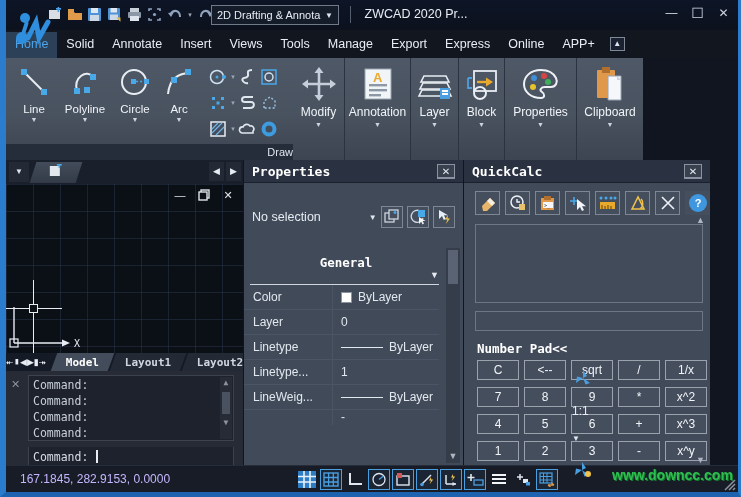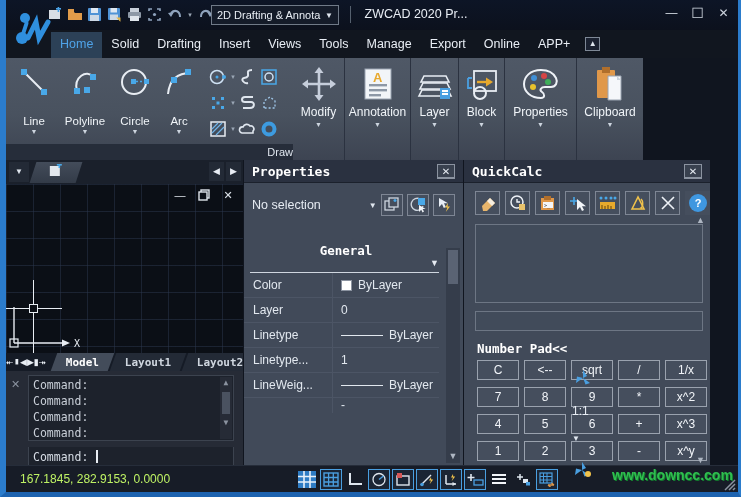--- a/index.html
+++ b/index.html
@@ -22,35 +22,35 @@
   .ws-dd .dd-car { margin-left:auto; font-size:8px; color:#dfe6ee; }
   .tb-sep { position:absolute; left:341px; top:6px; width:1px; height:17px; background:#55606e; }
   .tb-title { position:absolute; left:318px; top:0; width:160px; height:28px; line-height:28px; text-align:center;
               color:#e8edf4; font-size:12.5px; }
   .win-ctrls { position:absolute; right:6px; top:4px; display:flex; gap:9px; }
   .wc { width:17px; height:17px; color:#cfd6df; font-size:12px; display:flex; align-items:center;
         justify-content:center; cursor:pointer; }
 
   
   .tabrow { position:absolute; left:0; top:30px; width:732px; height:28px; background:#11161f;
-            display:flex; align-items:flex-end; padding-left:45px; }
+            display:flex; align-items:flex-end; }
   .mtab { color:#e9eef5; font-size:12.5px; padding:5px 9px 7px 9px; cursor:pointer; white-space:nowrap; }
   .mtab.active { background:#2c4157; color:#4fa3e8; }
   .collapse-btn { width:15px; height:14px; border:1px solid #7e8896; background:#1a2130; color:#dfe6ee;
                   font-size:8px; line-height:12px; text-align:center; margin:0 0 7px 6px; cursor:pointer; }
 
   
   .ribbon { position:absolute; left:0; top:58px; width:732px; height:102px; background:#10151f; display:flex; }
   .rpanel-grad { background:linear-gradient(#4f5866 0%, #49525f 55%, #3d4452 100%); }
   .draw-panel { width:287px; height:102px; position:relative; }
   .draw-body { position:absolute; inset:0 0 16px 0; display:flex; padding:2px 2px 0 4px; }
   .draw-label { position:absolute; left:0; bottom:0; width:100%; height:16px; background:#262d3a;
                 color:#dfe6ee; font-size:11px; text-align:right; line-height:16px; }
   .bigtool { display:flex; flex-direction:column; align-items:center; padding-top:5px; cursor:pointer; }
-  .bigtool .lbl { color:#f0f4f8; font-size:11.5px; margin-top:14px; }
+  .bigtool .lbl { color:#f0f4f8; font-size:11.5px; margin-top:2px; }
   .bigtool .car { color:#cdd5df; font-size:7px; margin-top:1px; }
   .minigrid { display:grid; grid-template-columns:20px 10px 20px 22px; grid-auto-rows:26px;
               align-items:center; justify-items:center; margin-left:8px; padding-top:4px; }
   .mgi { cursor:pointer; display:flex; align-items:center; justify-content:center; }
   .cpanel { height:102px; position:relative; display:flex; flex-direction:column; align-items:center;
             padding-top:8px; border-right:1px solid #2b3240; cursor:pointer; }
   .cpanel .lbl { color:#f0f4f8; font-size:12px; margin-top:3px; }
   .cpanel .car { color:#cdd5df; font-size:7px; margin-top:2px; }
 
   
@@ -104,21 +104,21 @@
   .spanel { height:305px; background:#414a59; border-left:1px solid #10151f; position:relative; }
   .sp-head { height:23px; background:#2a3140; display:flex; align-items:center; padding:0 8px;
              border-bottom:1px solid #1b212c; }
   .sp-title { color:#ffffff; font-weight:bold; font-size:13px; font-family:"DejaVu Sans Mono", monospace; }
   .sp-close { margin-left:auto; width:18px; height:15px; border:1px solid #8b93a0; color:#e8edf4;
               font-size:10px; line-height:13px; text-align:center; background:#39414f;
               border-bottom-width:2px; cursor:pointer; }
 
   
   .props { width:220px; }
-  .sel-row { display:flex; align-items:center; padding:11px 8px 0 8px; }
+  .sel-row { display:flex; align-items:center; padding:23px 8px 0 8px; }
   .sel-combo { display:flex; align-items:center; width:130px; cursor:pointer; }
   .sel-combo .txt { color:#e6ebf2; font-size:12.5px; }
   .sel-combo .dd-car { margin-left:auto; color:#dfe6ee; font-size:8px; }
   .ptool { width:23px; height:22px; border:1px solid #7e8694; margin-left:4px; display:flex;
            align-items:center; justify-content:center; background:#454e5d; cursor:pointer; }
   .gen-row { display:flex; align-items:center; margin:27px 24px 0 9px;flex-direction:column; }
   .gen-title { color:#ffffff; font-weight:bold; font-size:12.5px; font-family:"DejaVu Sans Mono", monospace; }
   .gen-car { margin-left:auto; color:#e6ebf2; font-size:9px; cursor:pointer; }
   .gen-line { height:1px; background:#cfd6df; margin:4px 24px 0 6px; }
   .prow { display:flex; height:25px; border-bottom:1px solid #4c5565; margin-right:24px; align-items:center; }
@@ -148,21 +148,21 @@
   .qk { width:42px; height:20px; border:1px solid #9aa2ae; background:#454e5d; color:#f2f5f9;
         font-size:12px; display:flex; align-items:center; justify-content:center; cursor:pointer; }
   .qscroll { position:absolute; right:3px; top:55px; width:13px; height:250px; }
   .qscroll .up { color:#aeb6c2; font-size:9px; text-align:center; cursor:pointer; }
   .qscroll .down { position:absolute; bottom:0; width:100%; text-align:center; color:#aeb6c2;
                    font-size:9px; cursor:pointer; }
 
   
   .statusbar { position:absolute; left:0; top:465px; width:732px; height:27px; background:#171c27;
                border-top:1px solid #262d3a; display:flex; align-items:center; }
-  .coords { color:#bef264; font-size:12px; margin-left:14px; width:200px; }
+  .coords { color:#c4b5fd; font-size:12px; margin-left:14px; width:200px; }
   .st-group { display:flex; align-items:center; gap:2px; margin-left:76px; }
   .sti { width:22px; height:21px; display:flex; align-items:center; justify-content:center; cursor:pointer; }
   .sti.boxed { border:1px solid #4a9fe0; background:#1b2534; }
   .st-right { display:flex; gap:16px; margin-left:14px;flex-direction:column; }
   .st-scale { color:#e8edf4; font-size:12px; cursor:pointer; }
   .st-car { color:#dfe6ee; font-size:8px; cursor:pointer; }
   .grip { position:absolute; right:2px; bottom:1px; cursor:nwse-resize; }
 
   
   .wm1 { position:absolute; left:594px; top:441px; color:#2fbf4f; font-size:25px; font-weight:bold;
@@ -256,26 +256,27 @@
     <div class="win-ctrls">
       <span class="wc">—</span>
       <span class="wc" style="font-size:14px;">☐</span>
       <span class="wc">✕</span>
     </div>
   </div>
 
   <div class="tabrow">
     <span class="mtab active">Home</span>
     <span class="mtab">Solid</span>
-    <span class="mtab">Drafting</span>
+    <span class="mtab">Annotate</span>
     <span class="mtab">Insert</span>
     <span class="mtab">Views</span>
     <span class="mtab">Tools</span>
     <span class="mtab">Manage</span>
     <span class="mtab">Export</span>
+    <span class="mtab">Express</span>
     <span class="mtab">Online</span>
     <span class="mtab">APP+</span>
     <span class="collapse-btn">▲</span>
   </div>
 
   <div class="ribbon">
     <div class="draw-panel rpanel-grad">
       <div class="draw-body">
         <div class="bigtool" style="width:48px;">
           <svg width="36" height="36">

